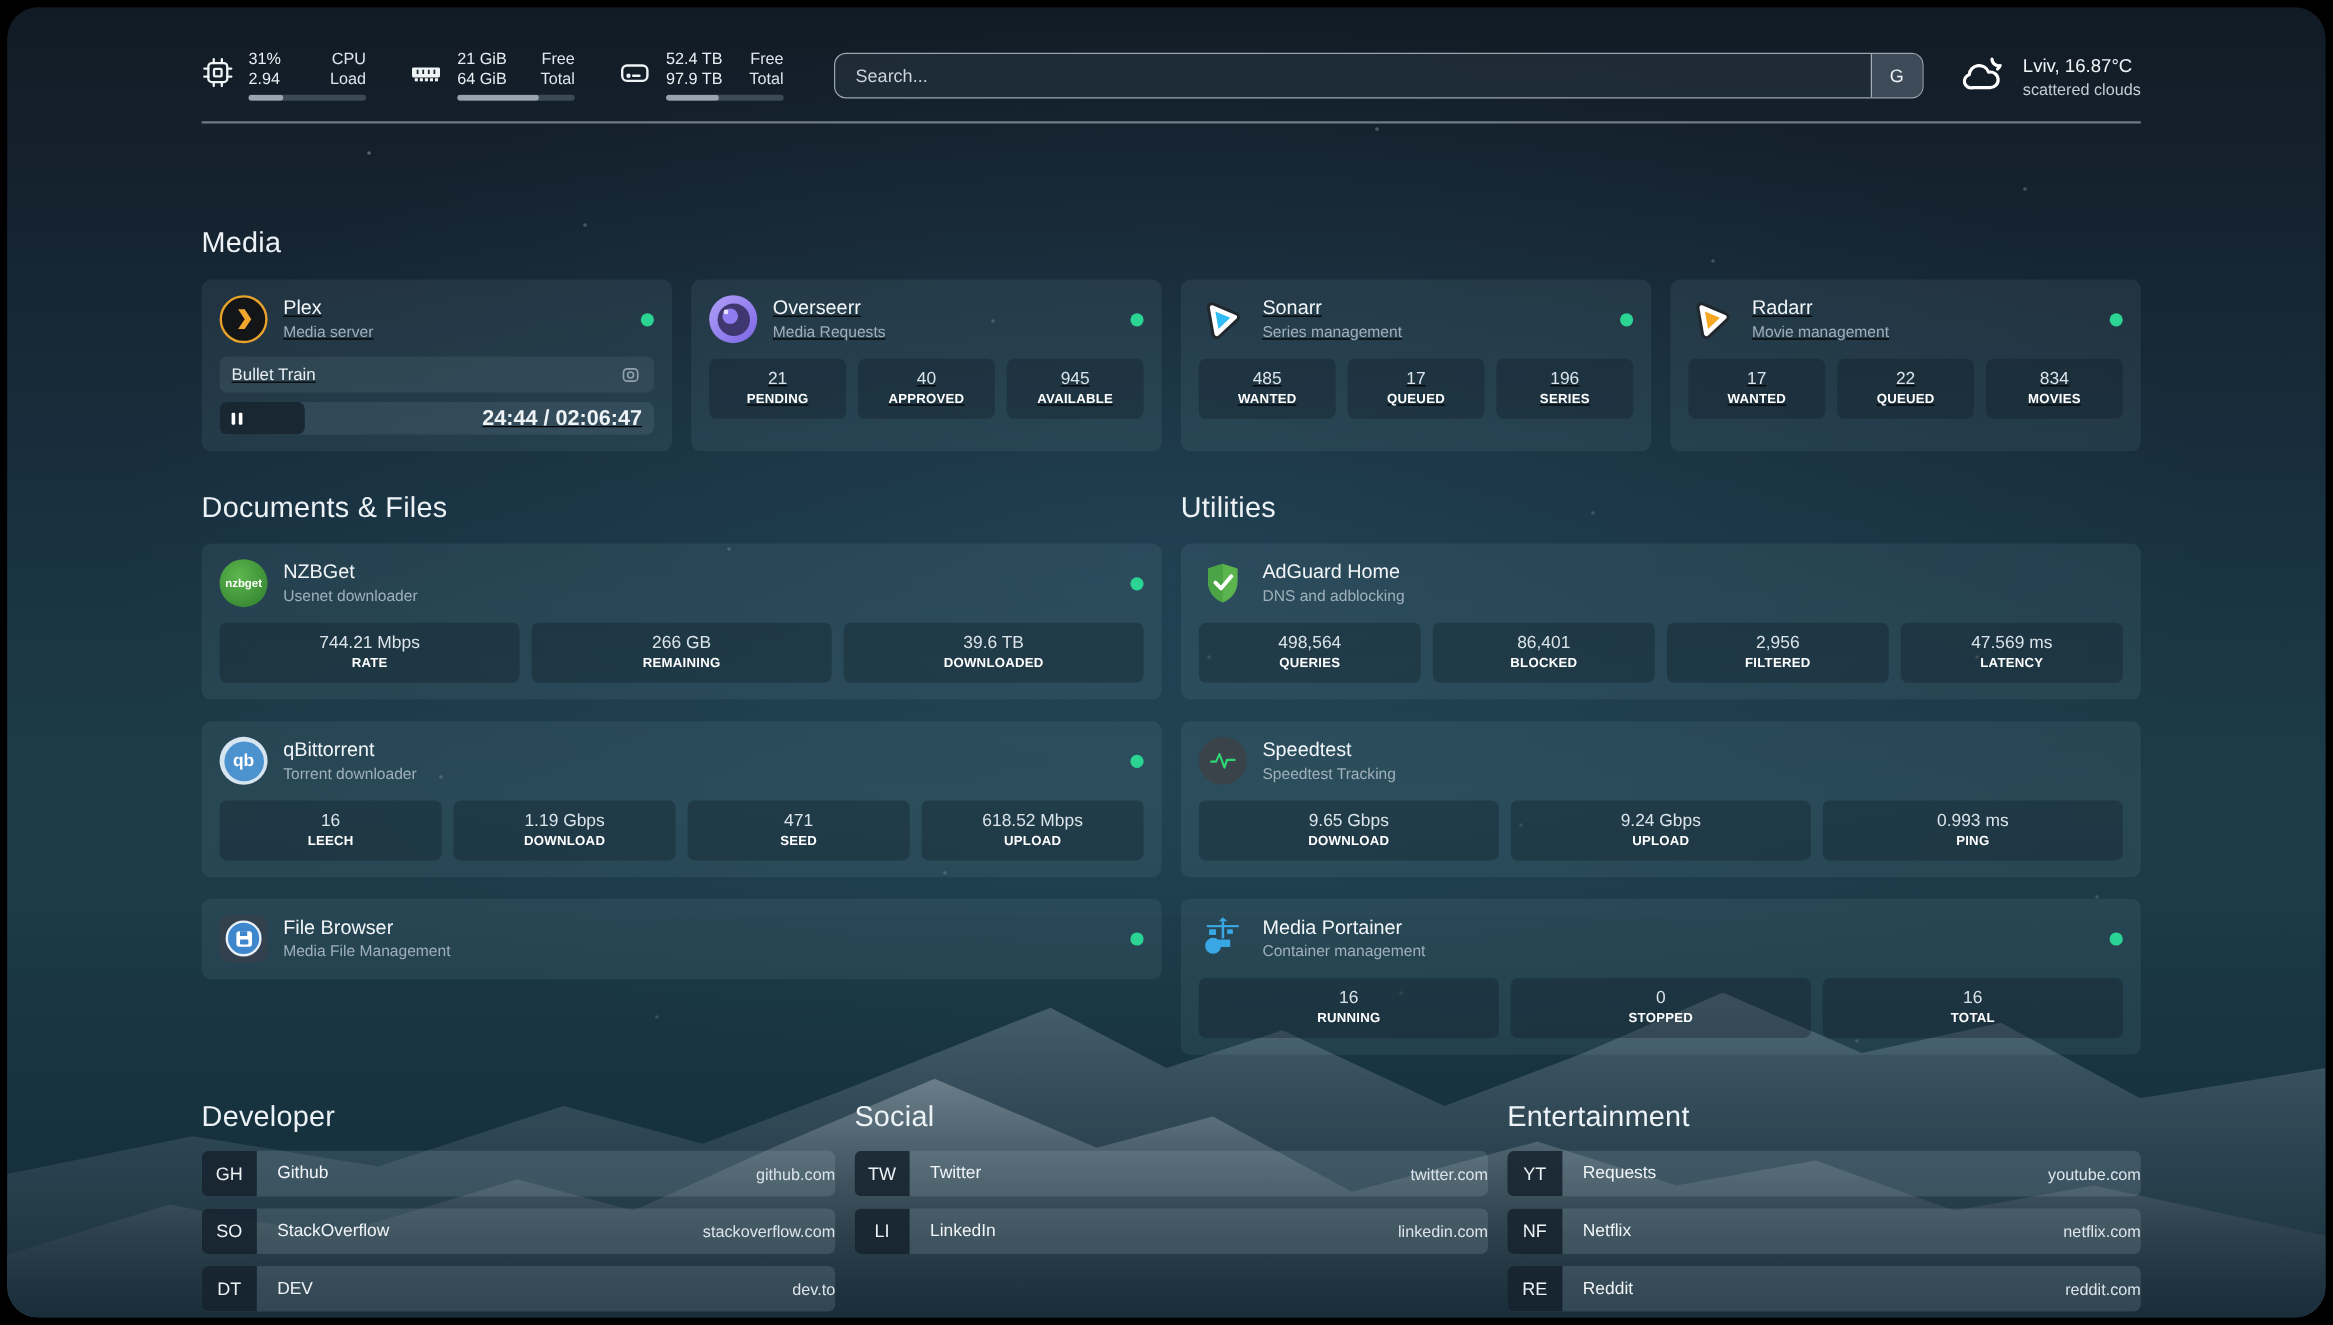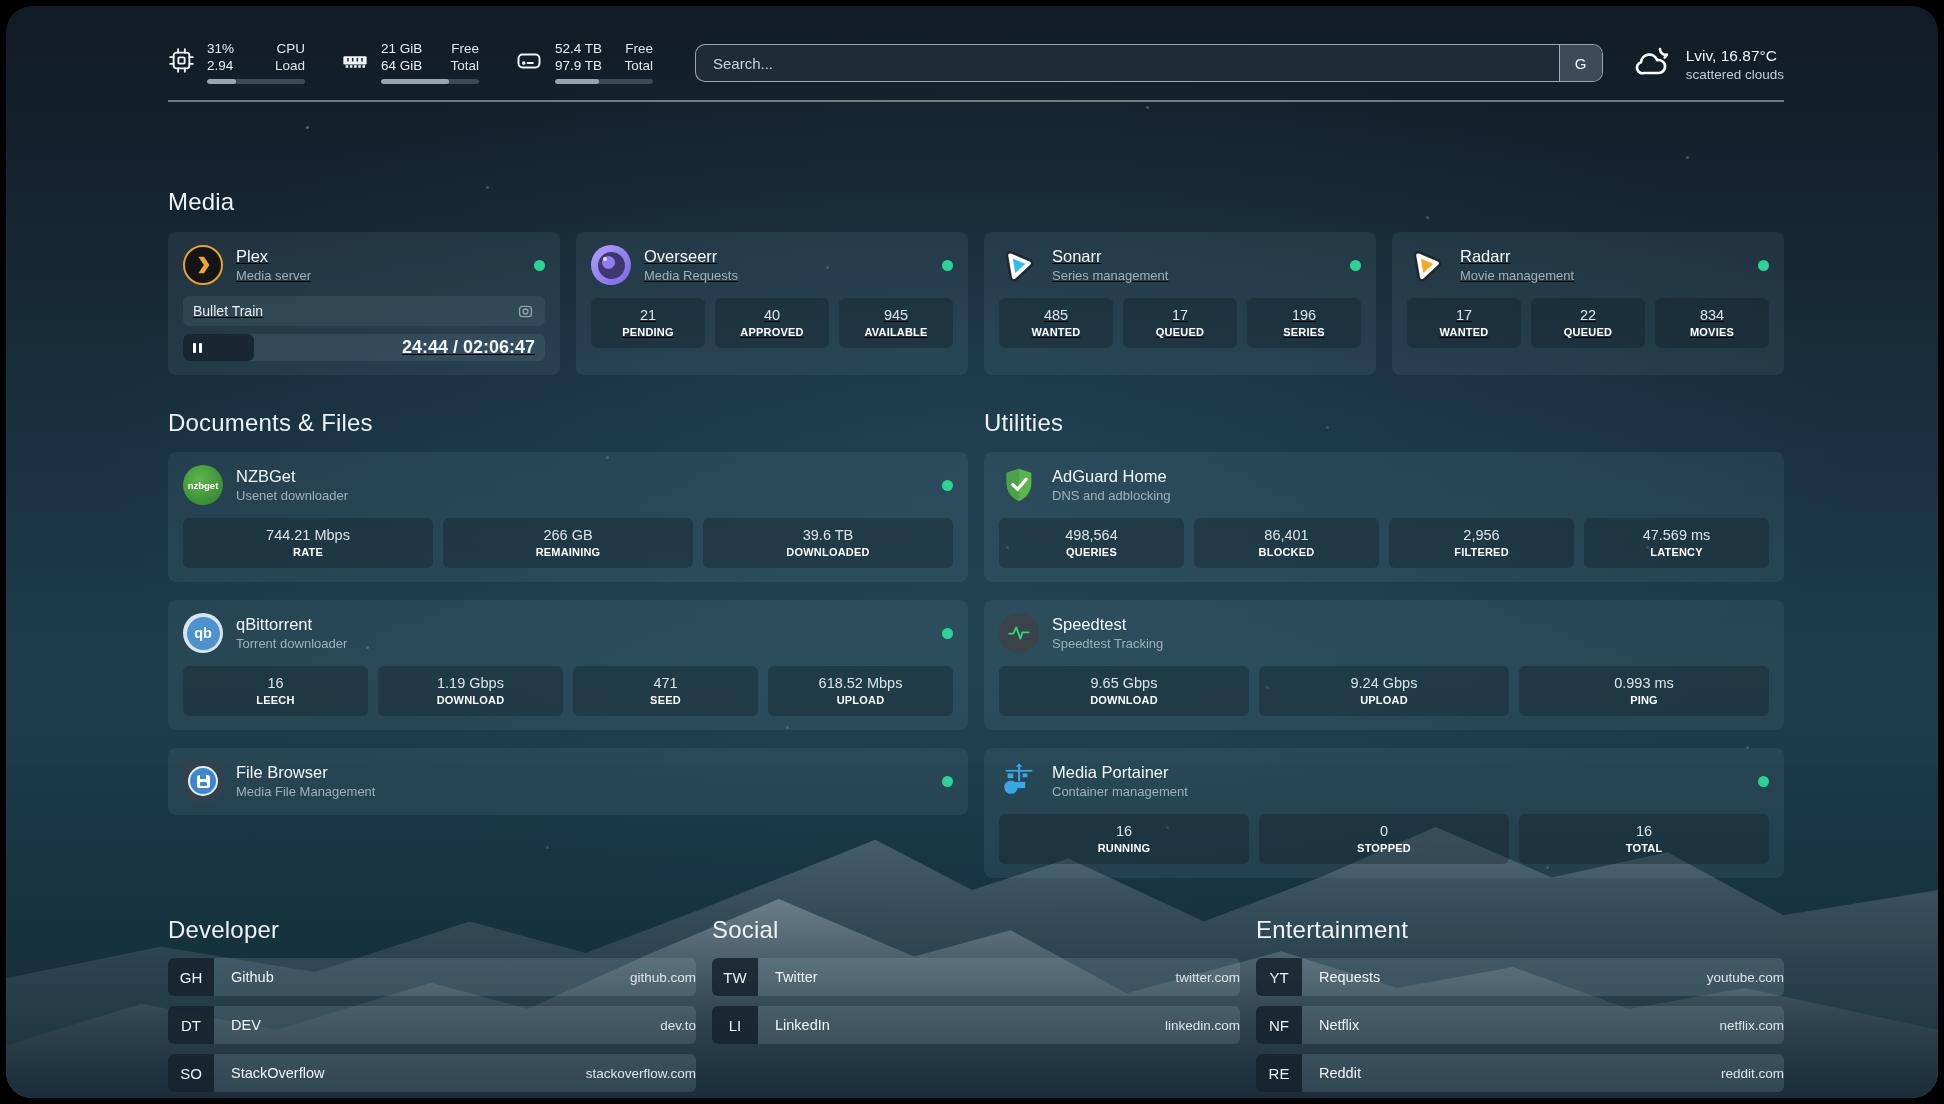--- a/index.html
+++ b/index.html
@@ -545,29 +545,29 @@
     <div class="bm-grid">
       <div>
         <h2 class="section-title">Developer</h2>
         <div class="bm-list">
           <div class="bm-item">
             <span class="bm-abbr">GH</span>
             <span class="bm-name">Github</span>
             <span class="bm-domain">github.com</span>
           </div>
           <div class="bm-item">
+            <span class="bm-abbr">SO</span>
+            <span class="bm-name">StackOverflow</span>
+            <span class="bm-domain">stackoverflow.com</span>
+          </div>
+          <div class="bm-item">
             <span class="bm-abbr">DT</span>
             <span class="bm-name">DEV</span>
             <span class="bm-domain">dev.to</span>
           </div>
-          <div class="bm-item">
-            <span class="bm-abbr">SO</span>
-            <span class="bm-name">StackOverflow</span>
-            <span class="bm-domain">stackoverflow.com</span>
-          </div>
         </div>
       </div>
 
       <div>
         <h2 class="section-title">Social</h2>
         <div class="bm-list">
           <div class="bm-item">
             <span class="bm-abbr">TW</span>
             <span class="bm-name">Twitter</span>
             <span class="bm-domain">twitter.com</span>

